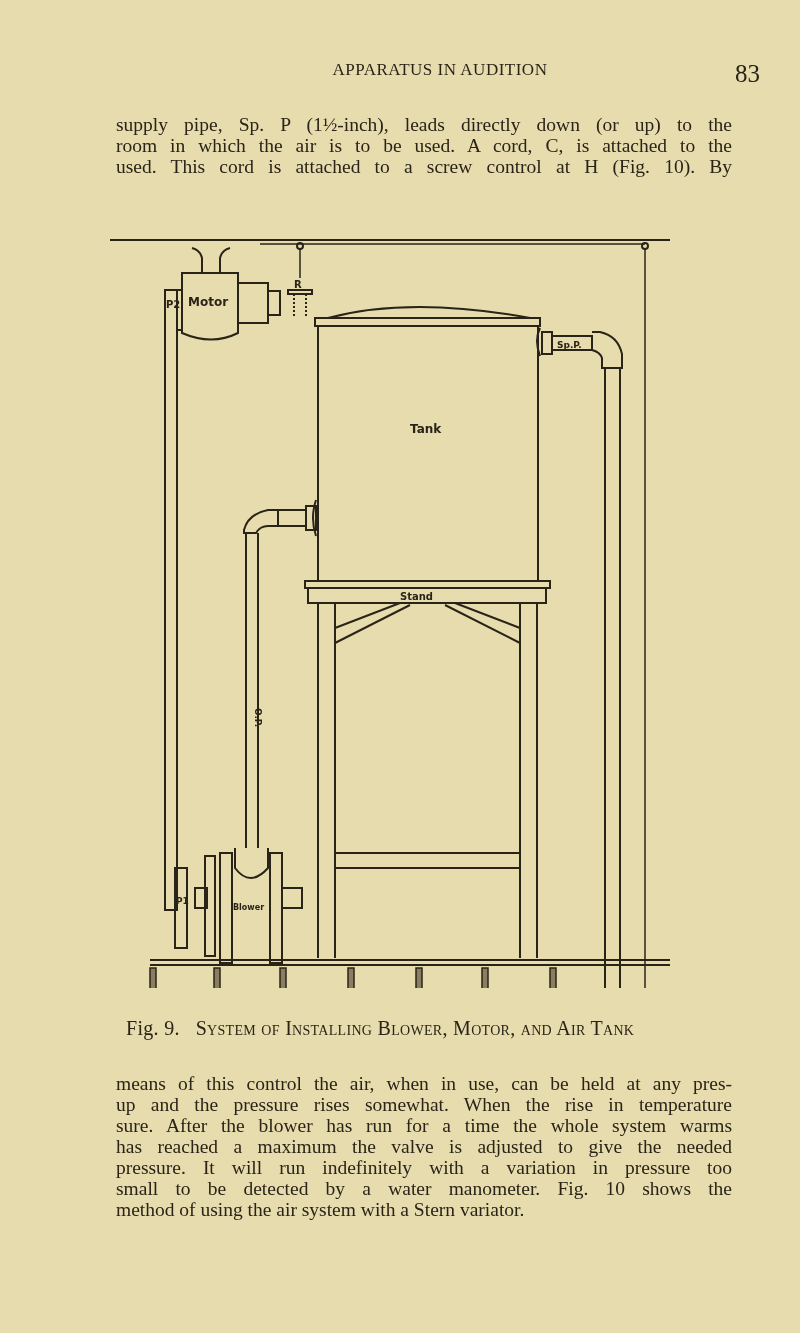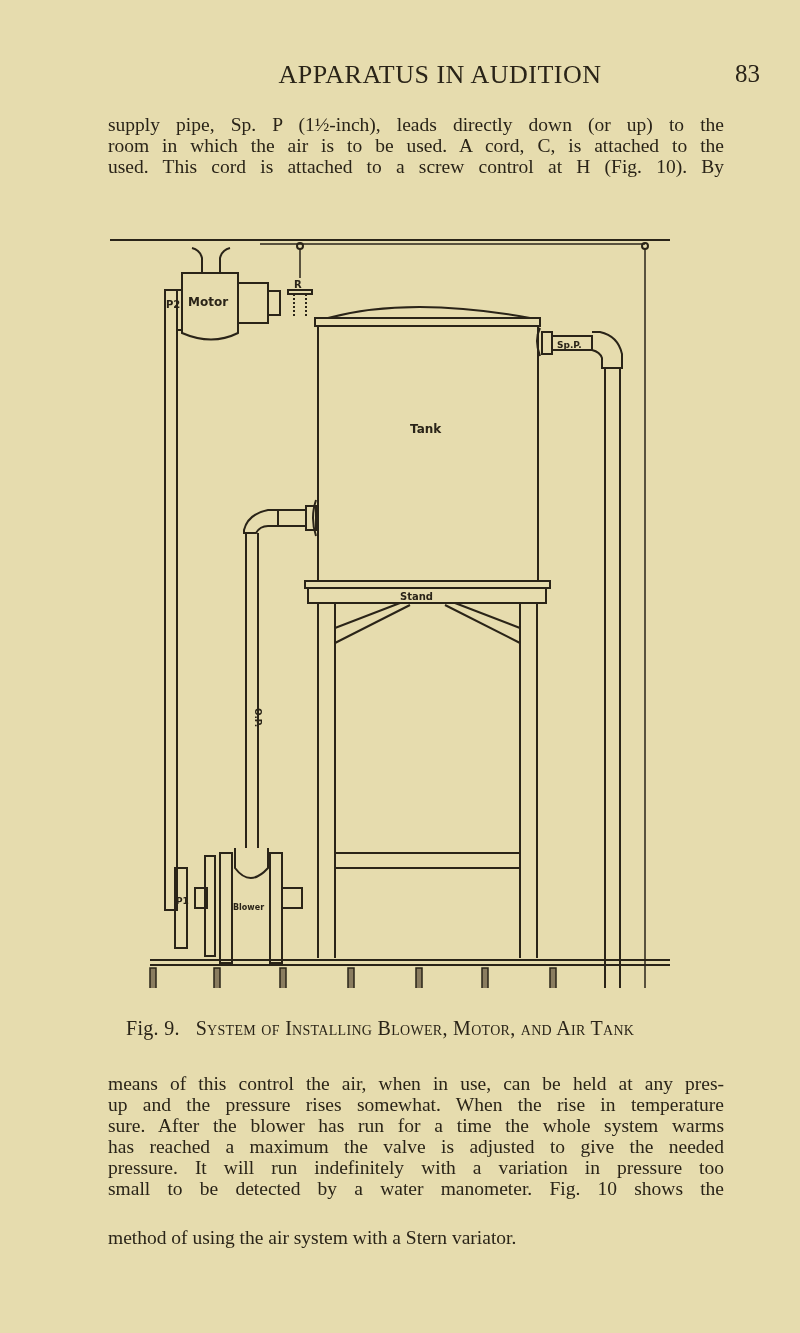--- a/index.html
+++ b/index.html
@@ -10,35 +10,35 @@
     overflow: hidden;
     font-family: "DejaVu Serif", "Liberation Serif", serif;
     color: #2a2418;
   }
   .page-header {
     position: absolute; top: 60px; left: 120px; width: 640px; height: 34px;
   }
   .running-title {
     position: absolute; left: 0; right: 0; top: 0; text-align: center;
     font-family: "Liberation Serif", serif;
-    font-size: 26px; letter-spacing: 0.5px;
+    font-size: 17px; letter-spacing: 0.5px;
   }
   .page-number {
     position: absolute; right: 0; top: 0;
     font-family: "Liberation Serif", serif;
     font-size: 25px;
   }
   .paragraph {
-    position: absolute; left: 108px; width: 616px;
+    position: absolute; left: 116px; width: 616px;
     font-family: "Liberation Serif", serif;
     font-size: 19.5px; line-height: 21px;
     text-align: justify;
   }
   .paragraph .line { display: block; text-align: justify; text-align-last: justify; white-space: nowrap; }
-  .paragraph .line.last { text-align-last: left; margin-top: 28px; }
+  .paragraph .line.last { text-align-last: left; }
   .p1 { top: 114px; }
   .p2 { top: 1073px; }
   .figure {
     position: absolute; left: 110px; top: 228px; width: 560px; height: 760px;
   }
   .figure svg { display: block; }
   .caption {
     position: absolute; top: 1017px; left: 126px; width: 620px;
     font-family: "Liberation Serif", serif;
     font-size: 20px; letter-spacing: 0.3px;

